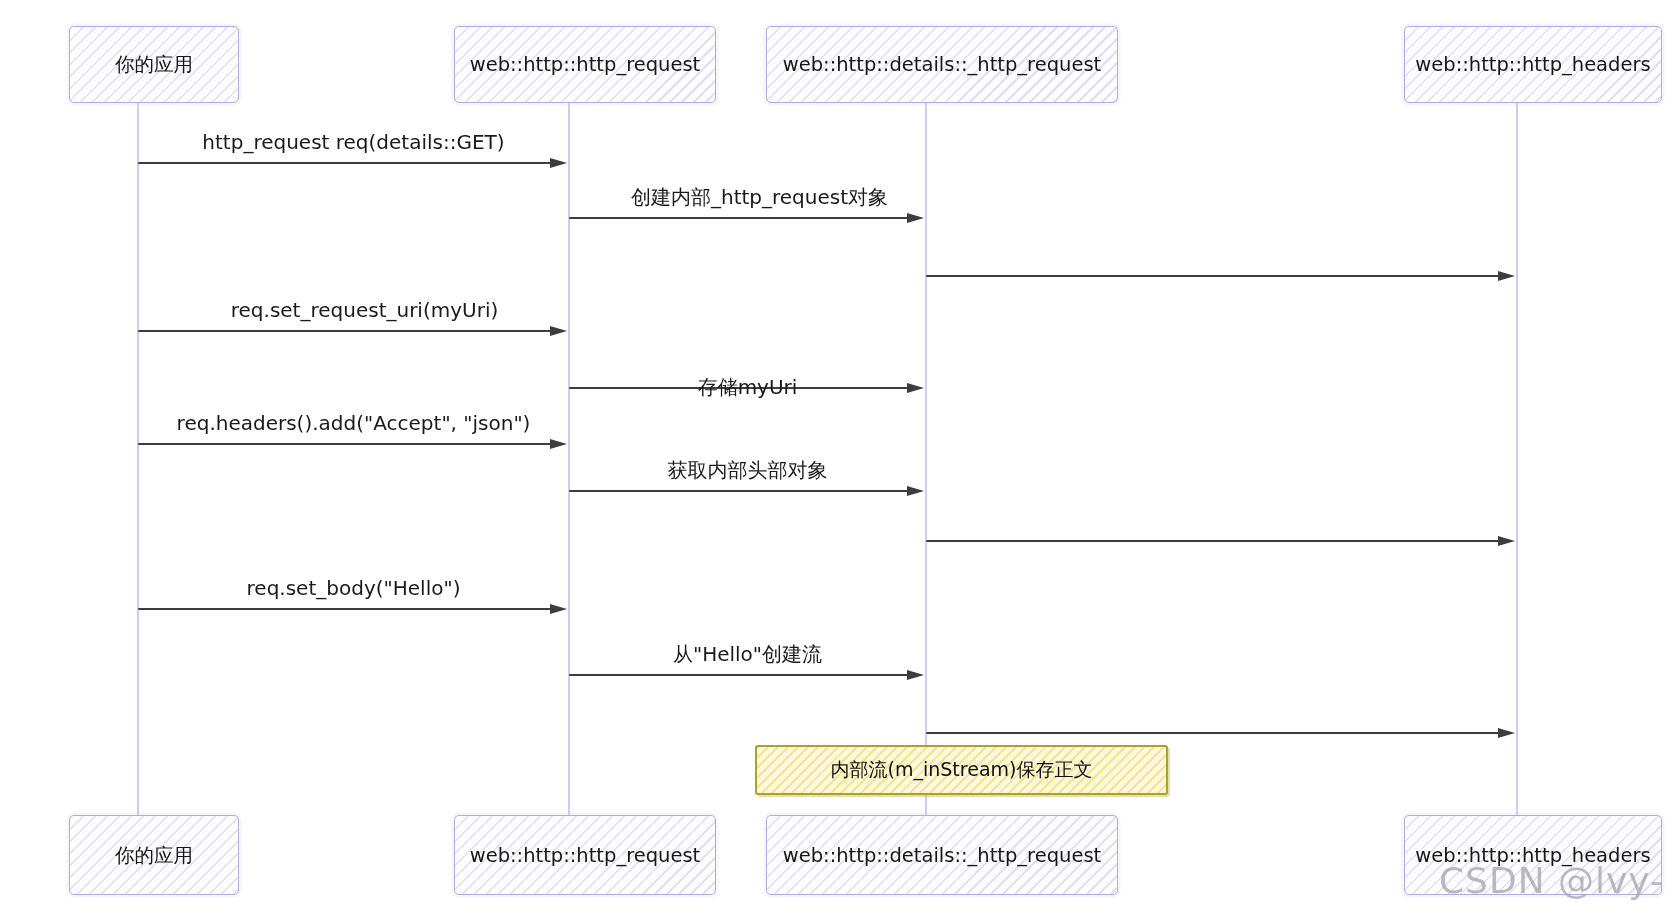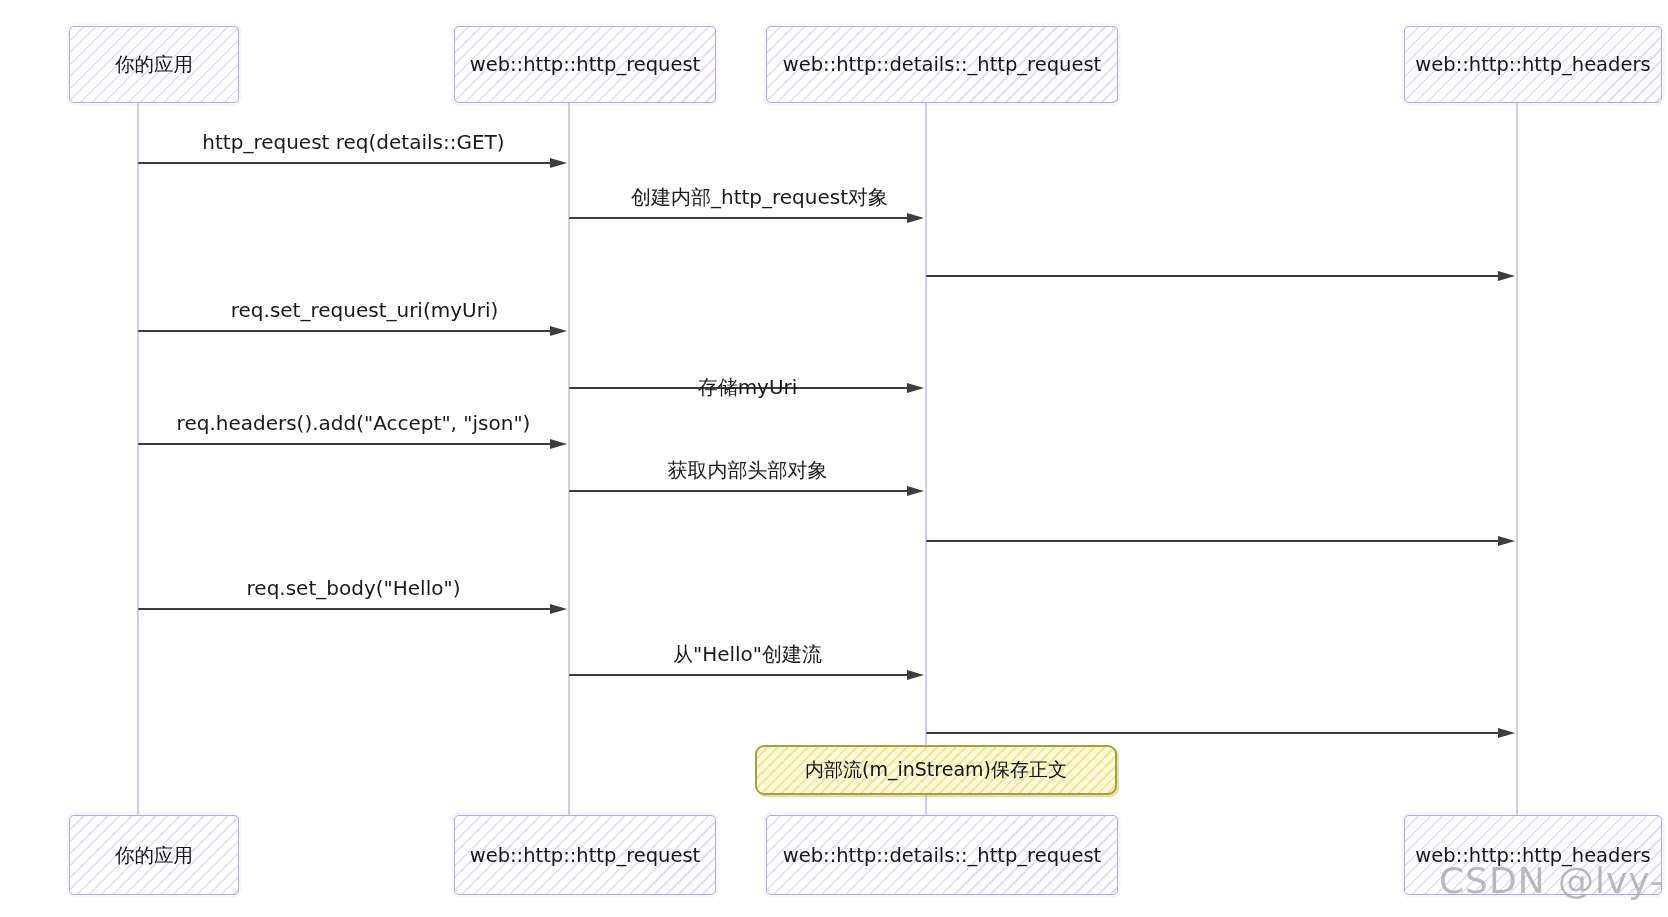--- a/index.html
+++ b/index.html
@@ -85,15 +85,15 @@
     <div class="msg-line" style="left: 926px; top: 540px; width: 585px;"></div>
     <div class="msg-arrowhead" style="left: 1498px; top: 536.2px;"></div>
     <div class="msg-line" style="left: 138px; top: 608px; width: 425px;"></div>
     <div class="msg-arrowhead" style="left: 550px; top: 604.2px;"></div>
     <div class="msg-label" style="left: 138px; top: 574px; width: 431px;">req.set_body("Hello")</div>
     <div class="msg-line" style="left: 569px; top: 674px; width: 351px;"></div>
     <div class="msg-arrowhead" style="left: 907px; top: 670.2px;"></div>
     <div class="msg-label" style="left: 569px; top: 640px; width: 357px;">从"Hello"创建流</div>
     <div class="msg-line" style="left: 926px; top: 732px; width: 585px;"></div>
     <div class="msg-arrowhead" style="left: 1498px; top: 728.2px;"></div>
-    <div class="note-box" style="left: 755px; top: 745px; width: 362px; height: 50px; border-radius: 9px;">内部流(m_inStream)保存正文</div>
+    <div class="note-box" style="left: 755px; top: 745px; width: 413px; height: 50px;">内部流(m_inStream)保存正文</div>
     <div class="watermark">CSDN @lvy-</div>
   </div>
 
 </body></html>

